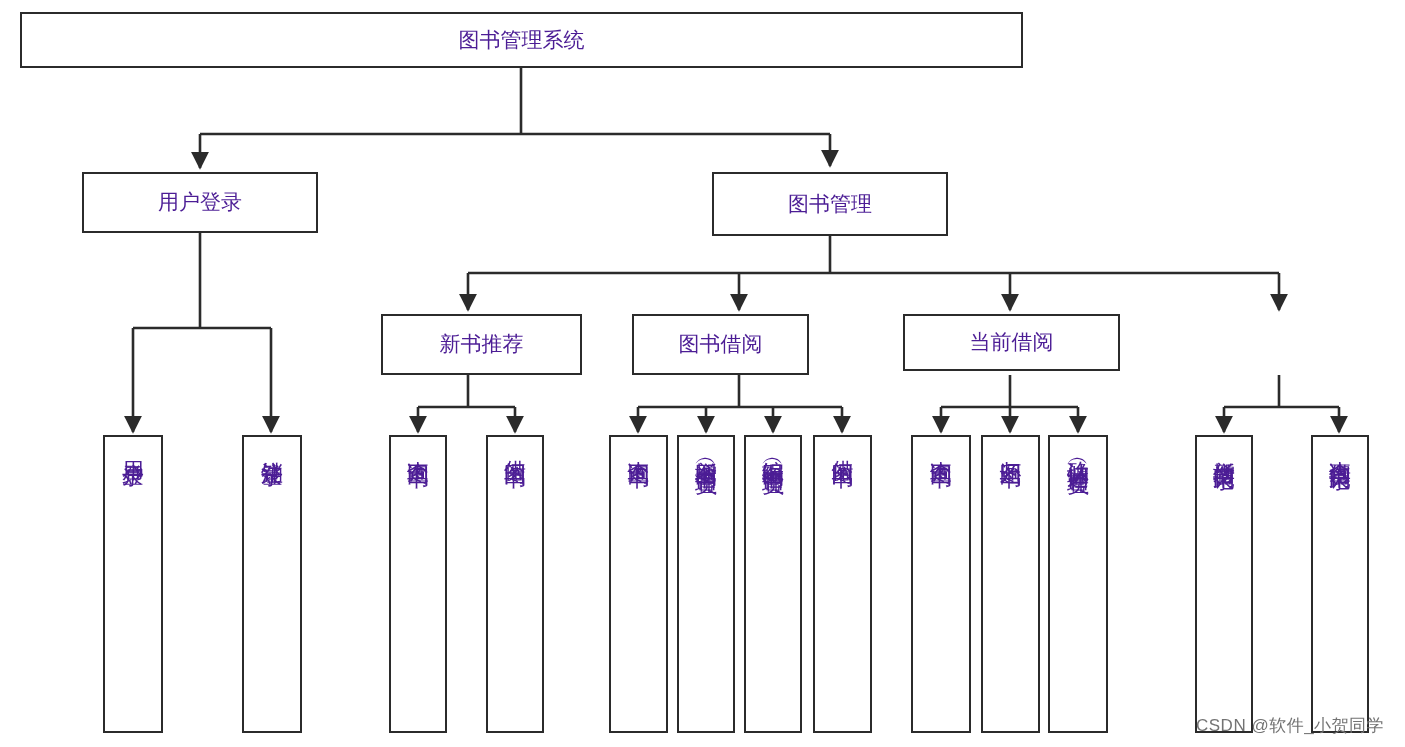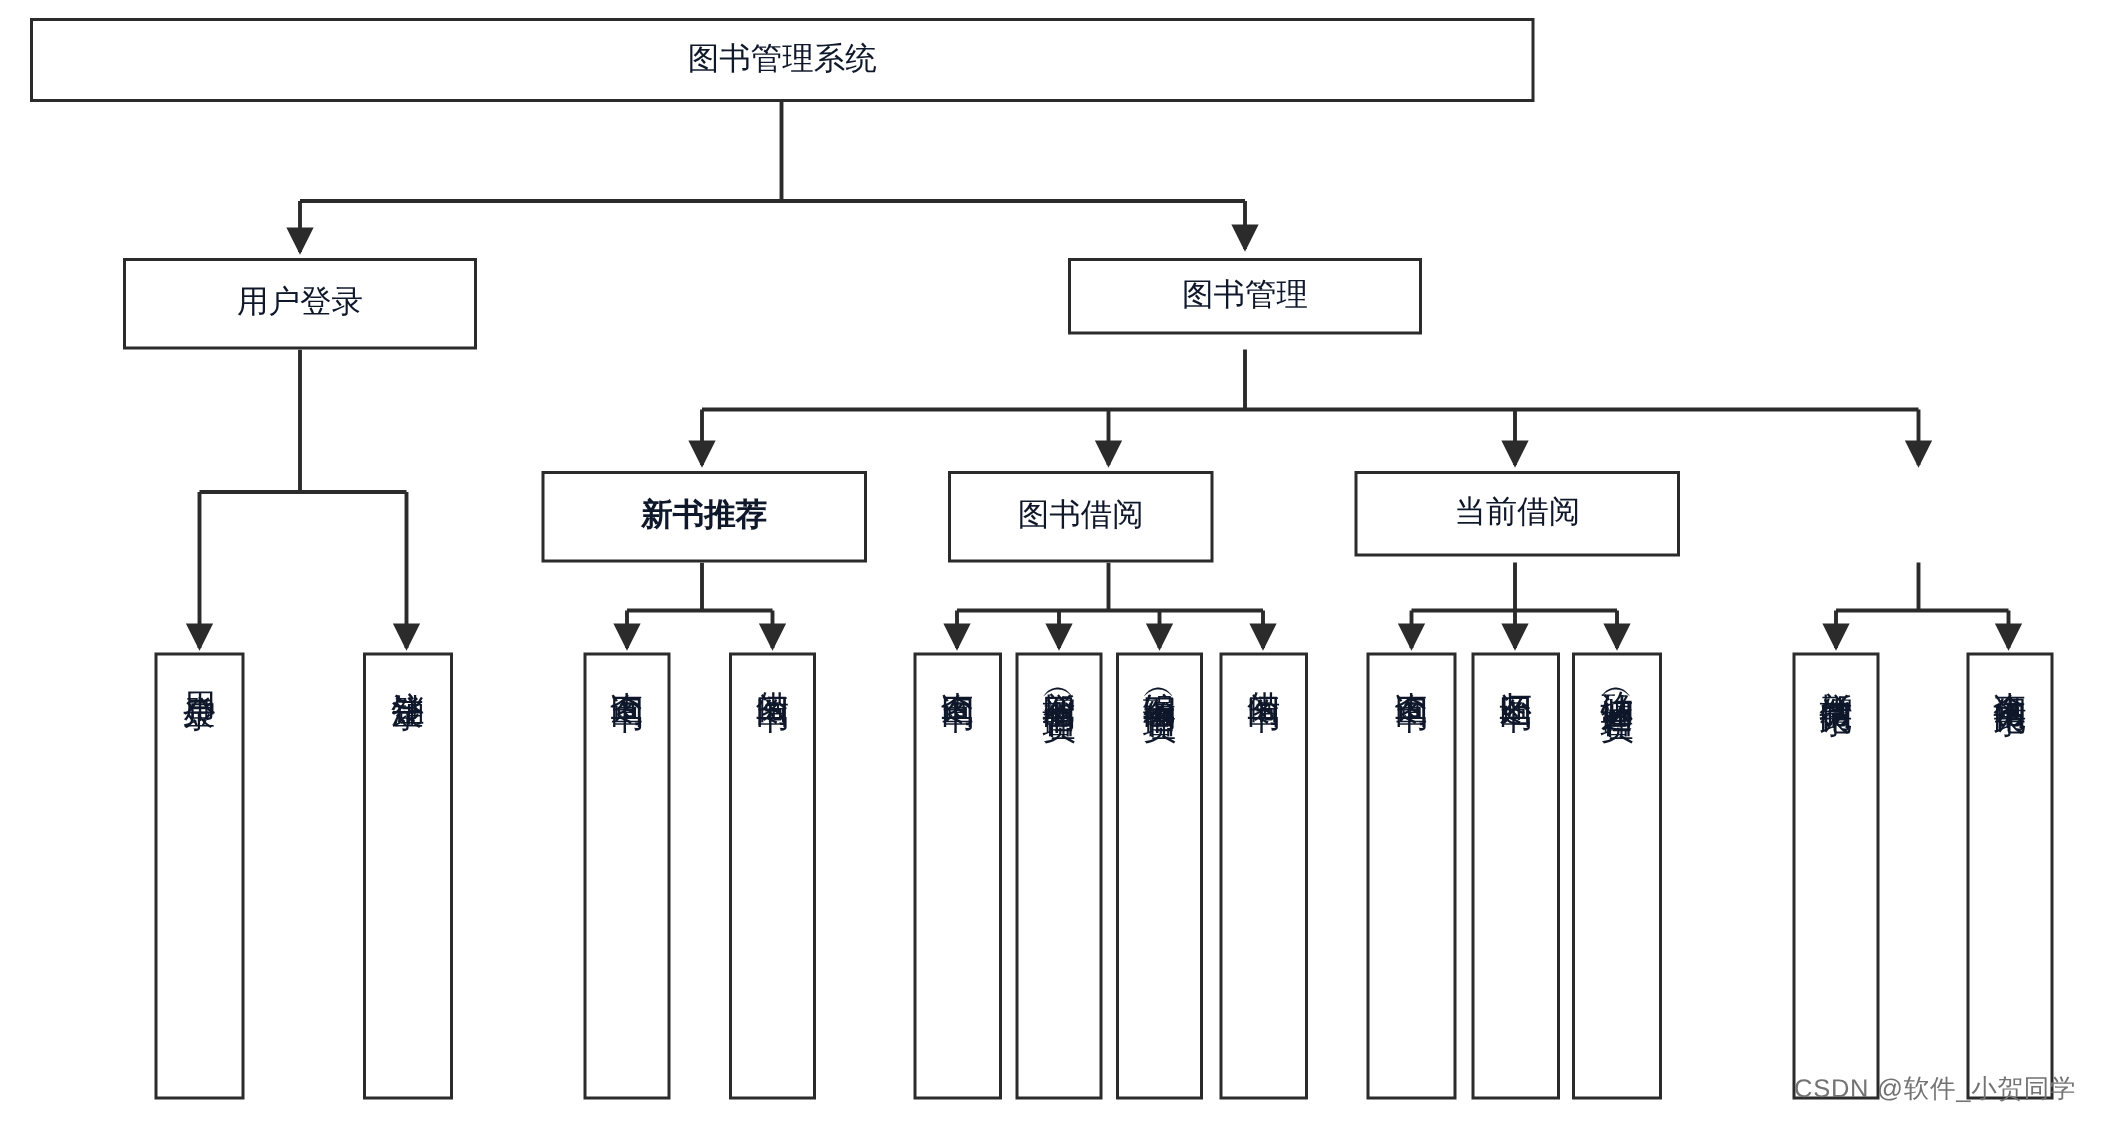--- a/index.html
+++ b/index.html
@@ -25,21 +25,21 @@
     height: 747px;
   }
   .node {
     position: absolute;
     box-sizing: border-box;
     background: #ffffff;
     border: 2px solid #2b2b2b;
     display: flex;
     align-items: center;
     justify-content: center;
-    color: #0f172a;
+    color: #4c1d95;
   }
   .node .lbl {
     display: block;
     text-align: center;
     line-height: 1.18;
     white-space: nowrap;
   }
   .node.horizontal .lbl {
     font-size: 21px;
   }
@@ -121,25 +121,25 @@
     </g>
   </svg>
 
   <div class="node horizontal" style="left:20px; top:12px; width:1003px; height:56px;">
     <span class="lbl">图书管理系统</span>
   </div>
 
   <div class="node horizontal" style="left:82px; top:172px; width:236px; height:61px;">
     <span class="lbl">用户登录</span>
   </div>
-  <div class="node horizontal" style="left:712px; top:172px; width:236px; height:51px;">
+  <div class="node horizontal" style="left:712px; top:172px; width:236px; height:64px;">
     <span class="lbl">图书管理</span>
   </div>
 
-  <div class="node horizontal" style="left:361px; top:314px; width:217px; height:61px;font-weight:bold;">
+  <div class="node horizontal" style="left:381px; top:314px; width:201px; height:61px;">
     <span class="lbl">新书推荐</span>
   </div>
   <div class="node horizontal" style="left:632px; top:314px; width:177px; height:61px;">
     <span class="lbl">图书借阅</span>
   </div>
   <div class="node horizontal" style="left:903px; top:314px; width:217px; height:57px;">
     <span class="lbl">当前借阅</span>
   </div>
 
   <div class="node vertical" style="left:103px; top:435px; width:60px; height:298px;">

